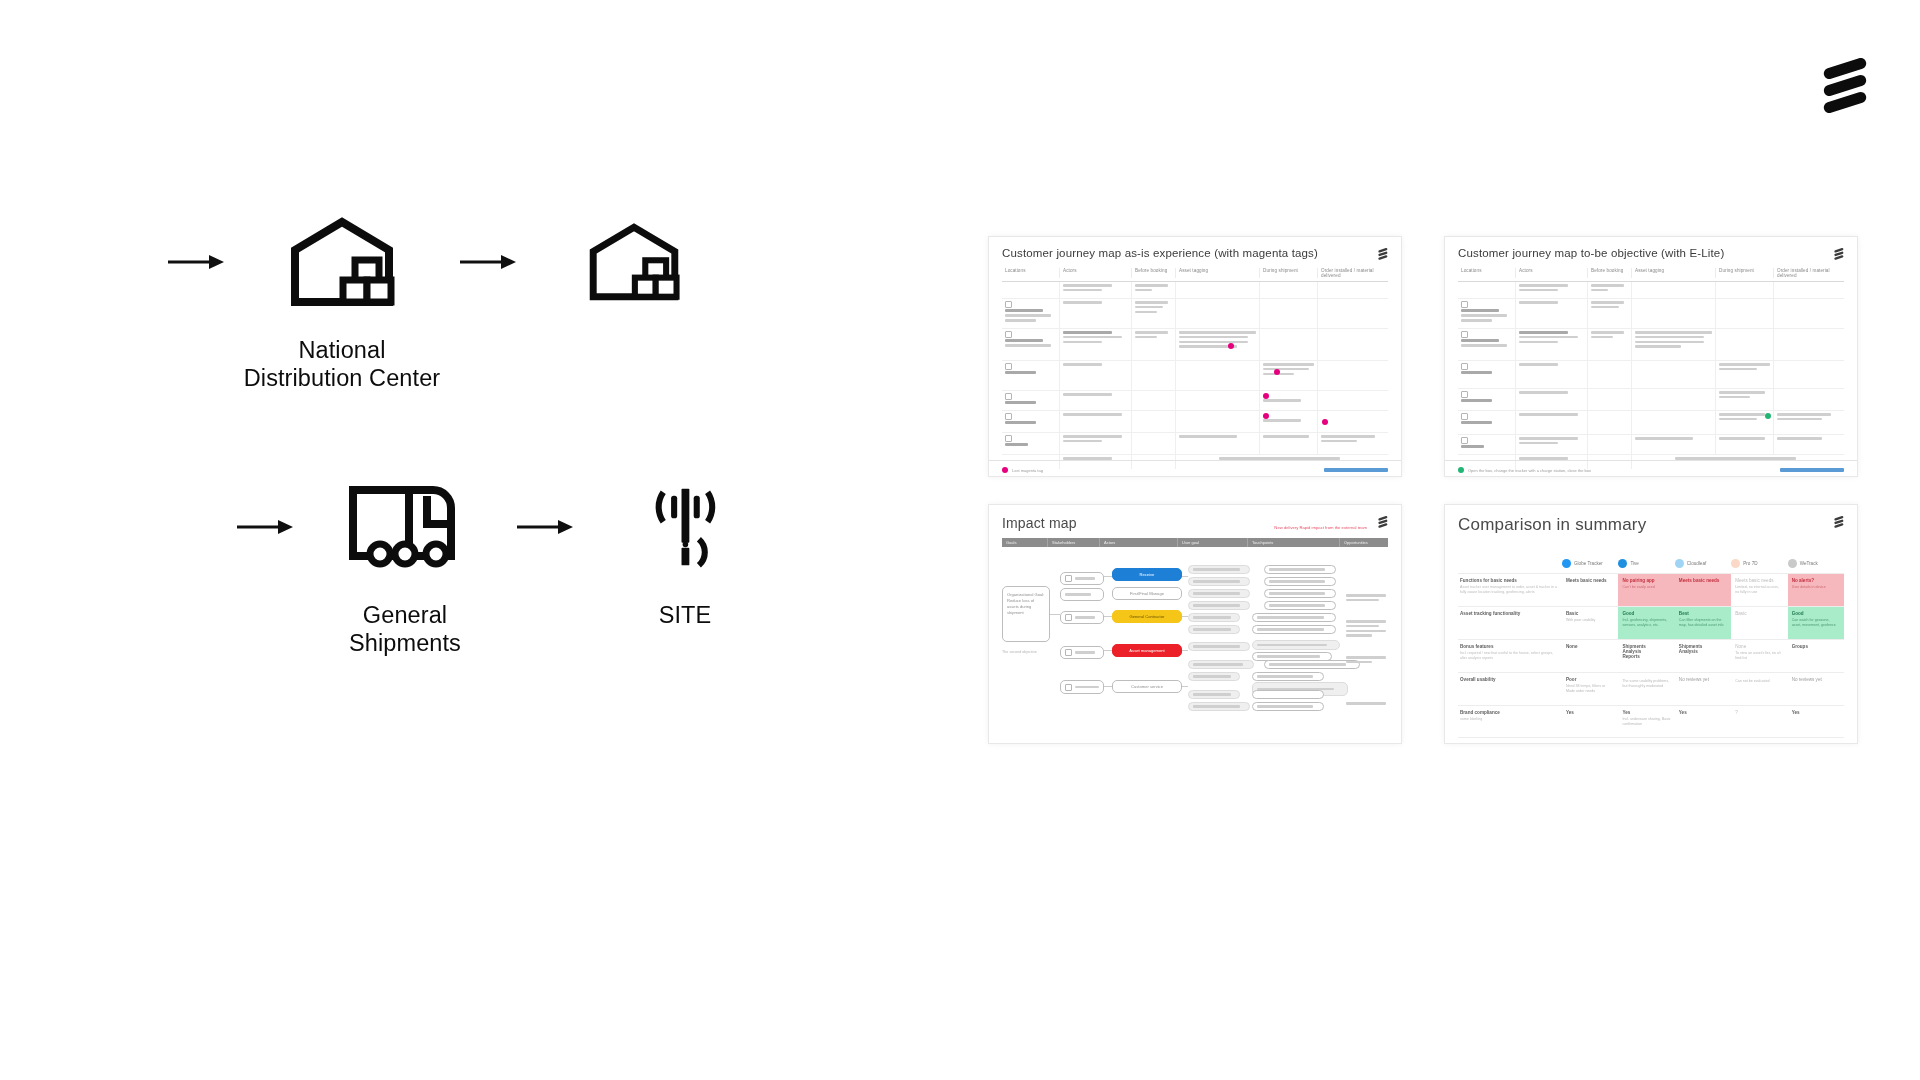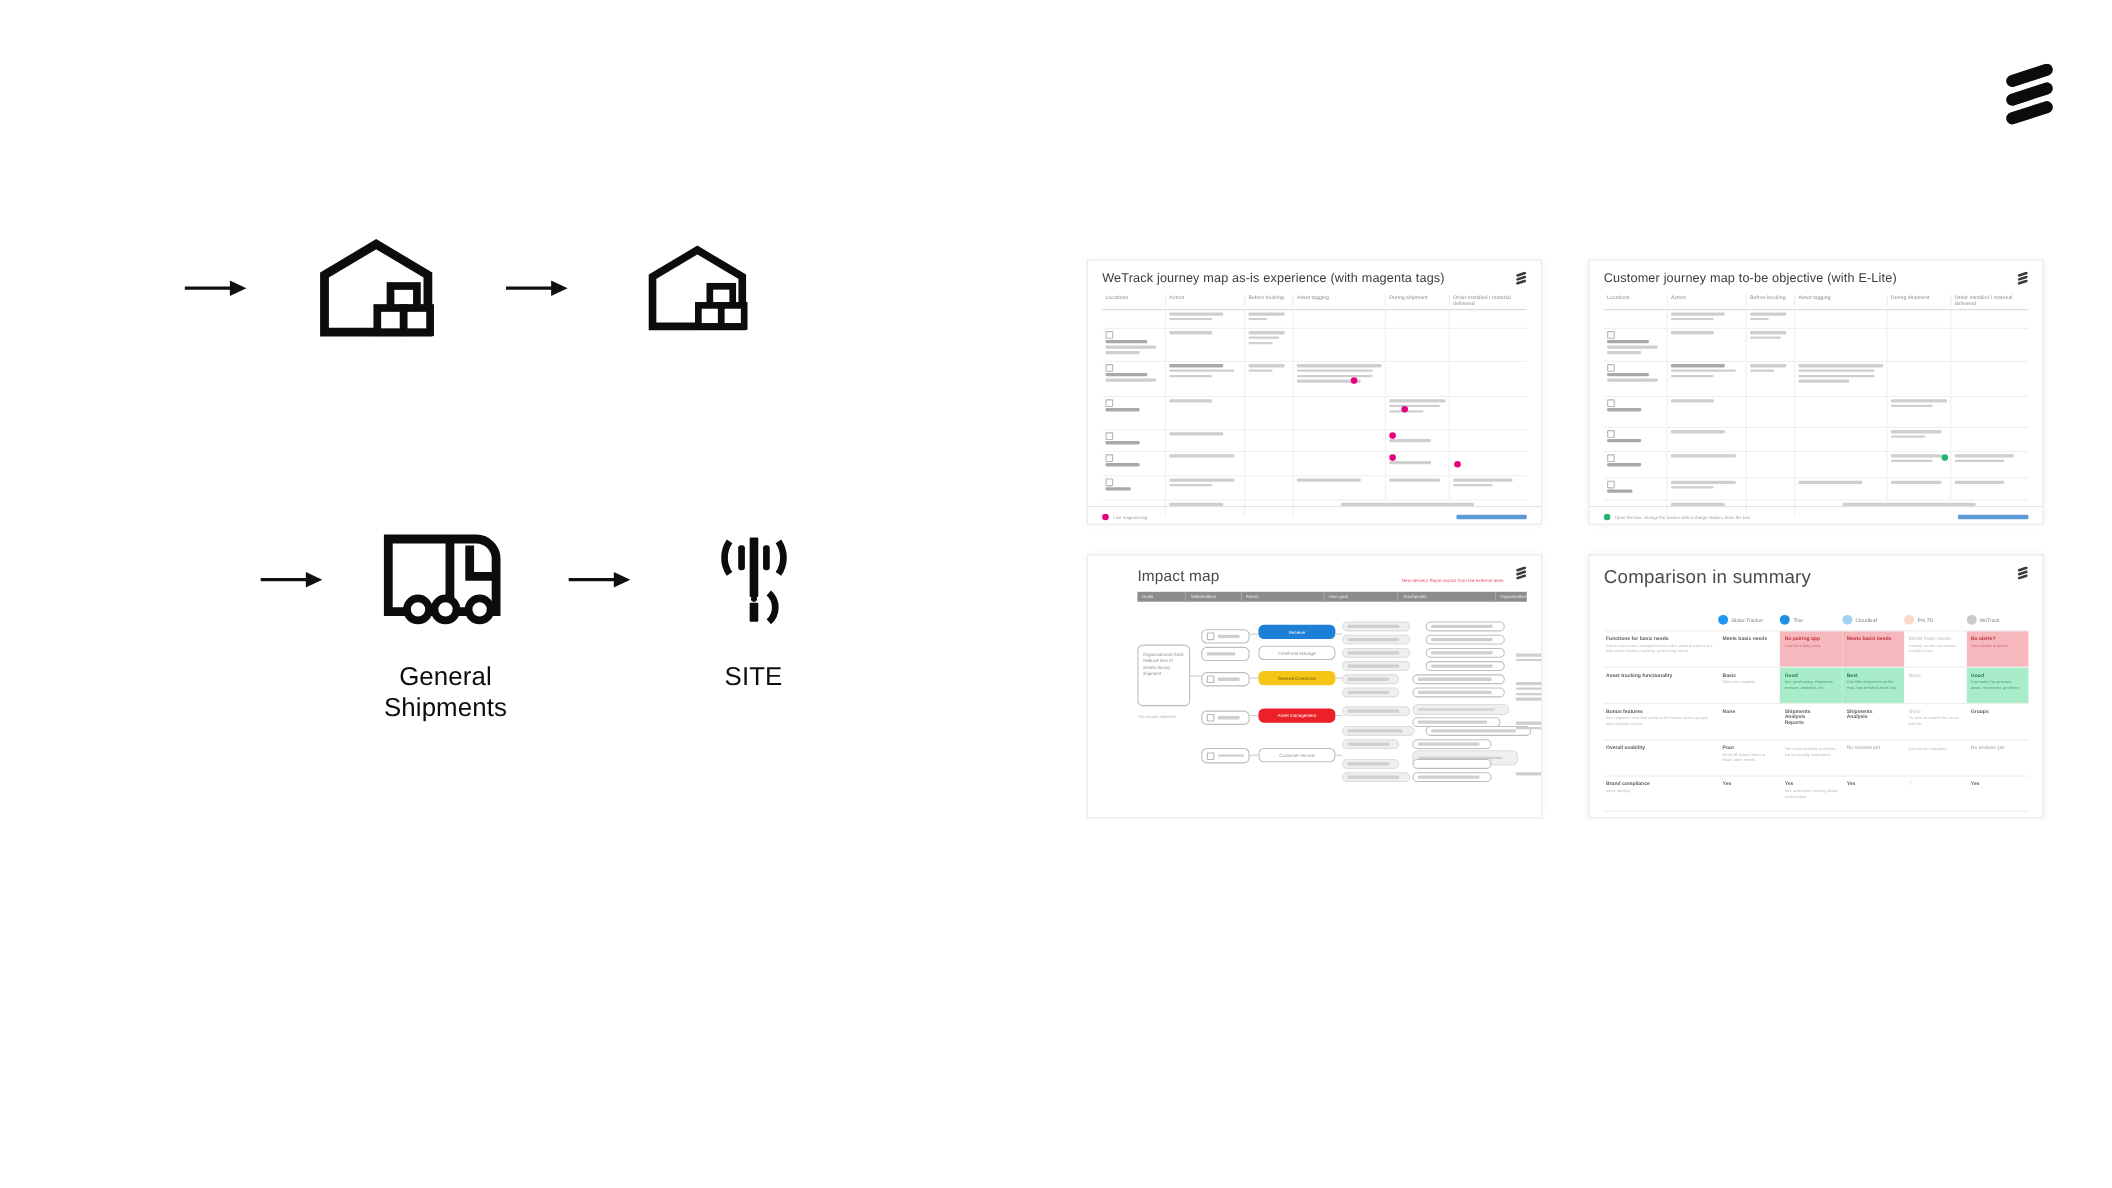--- a/index.html
+++ b/index.html
@@ -86,21 +86,21 @@
   }
   .thumb {
     position: absolute;
     background: #ffffff;
     border: 1px solid #e8e8e8;
     box-shadow: 0 0 6px rgba(0,0,0,0.055);
     overflow: hidden;
   }
   .thumb-1 { left: 0px;   top: 0px;   width: 414px; height: 241px; }
   .thumb-2 { left: 456px; top: 0px;   width: 414px; height: 241px; }
-  .thumb-3 { left: 0px;   top: 268px; width: 414px; height: 240px; padding-left: 32px; }
+  .thumb-3 { left: 0px;   top: 268px; width: 414px; height: 240px; }
   .thumb-4 { left: 456px; top: 268px; width: 414px; height: 240px; }
 
   .thumb-inner { position: relative; width: 100%; height: 100%; padding: 10px 13px; }
   .thumb-title {
     font-size: 11.5px;
     color: #3b3b3b;
     letter-spacing: .15px;
     filter: blur(.42px);
   }
   .thumb-title-lg { font-size: 14px; color: #4a4a4a; }
@@ -217,20 +217,22 @@
             <g fill="none" stroke="#0c0c0c" stroke-width="8" stroke-linejoin="miter">
               <path d="M6 86 V34 L53 6 L100 34 V86 Z"></path>
             </g>
             <g fill="#ffffff" stroke="#0c0c0c" stroke-width="7">
               <rect x="66" y="44" width="24" height="22"></rect>
               <rect x="54" y="64" width="24" height="22"></rect>
               <rect x="78" y="64" width="24" height="22"></rect>
             </g>
           </svg>
         </div>
+        <div class="node-label">National
+Distribution Center</div>
       </div>
 
       <div class="arrow">
         <svg viewBox="0 0 58 20" width="58" height="20" aria-hidden="true">
           <line x1="1" y1="10" x2="44" y2="10" stroke="#101010" stroke-width="3"></line>
           <polygon points="42,3 57,10 42,17" fill="#101010"></polygon>
         </svg>
       </div>
 
       <div class="node">
@@ -306,21 +308,21 @@
       </div>
 
     </div>
   </div>
 
 
   <div class="thumbs">
 
     <div class="thumb thumb-1">
       <div class="thumb-inner">
-        <div class="thumb-title">WeTrack journey map as-is experience (with magenta tags)</div>
+        <div class="thumb-title">Customer journey map as-is experience (with magenta tags)</div>
         <div class="thumb-logo">
           <svg viewBox="0 0 52 56" width="11" height="12" aria-hidden="true">
             <g fill="#111">
               <rect x="1" y="5" width="44" height="11" rx="5.5" transform="rotate(-18 23 10.5)"></rect>
               <rect x="1" y="22" width="44" height="11" rx="5.5" transform="rotate(-18 23 27.5)"></rect>
               <rect x="1" y="39" width="44" height="11" rx="5.5" transform="rotate(-18 23 44.5)"></rect>
             </g>
           </svg>
         </div>
 

